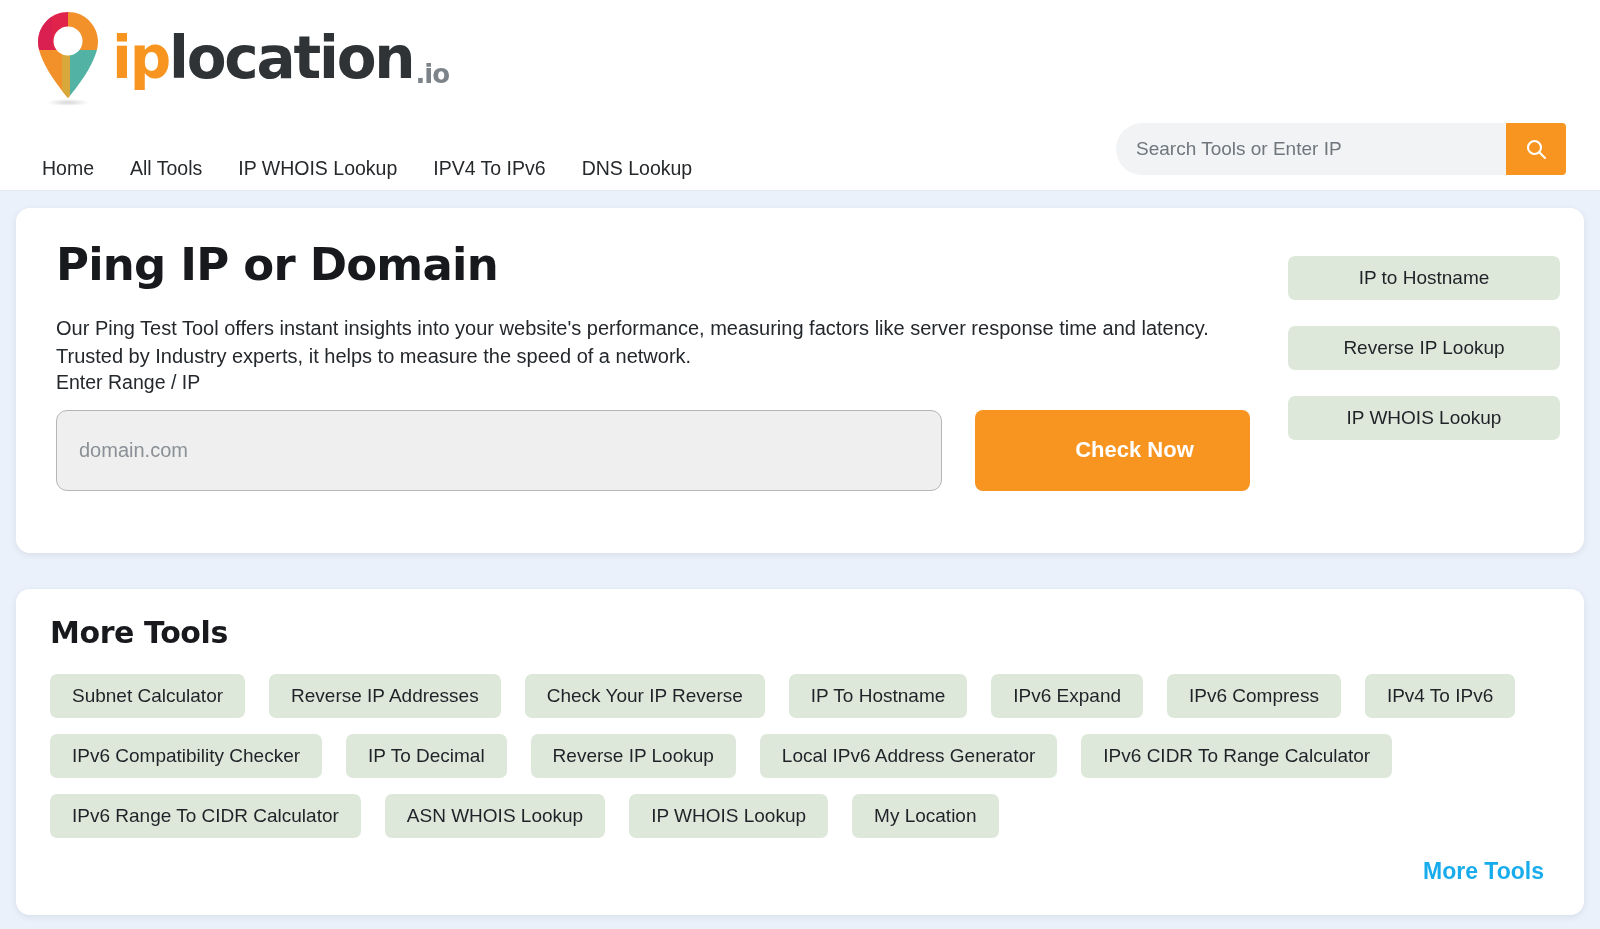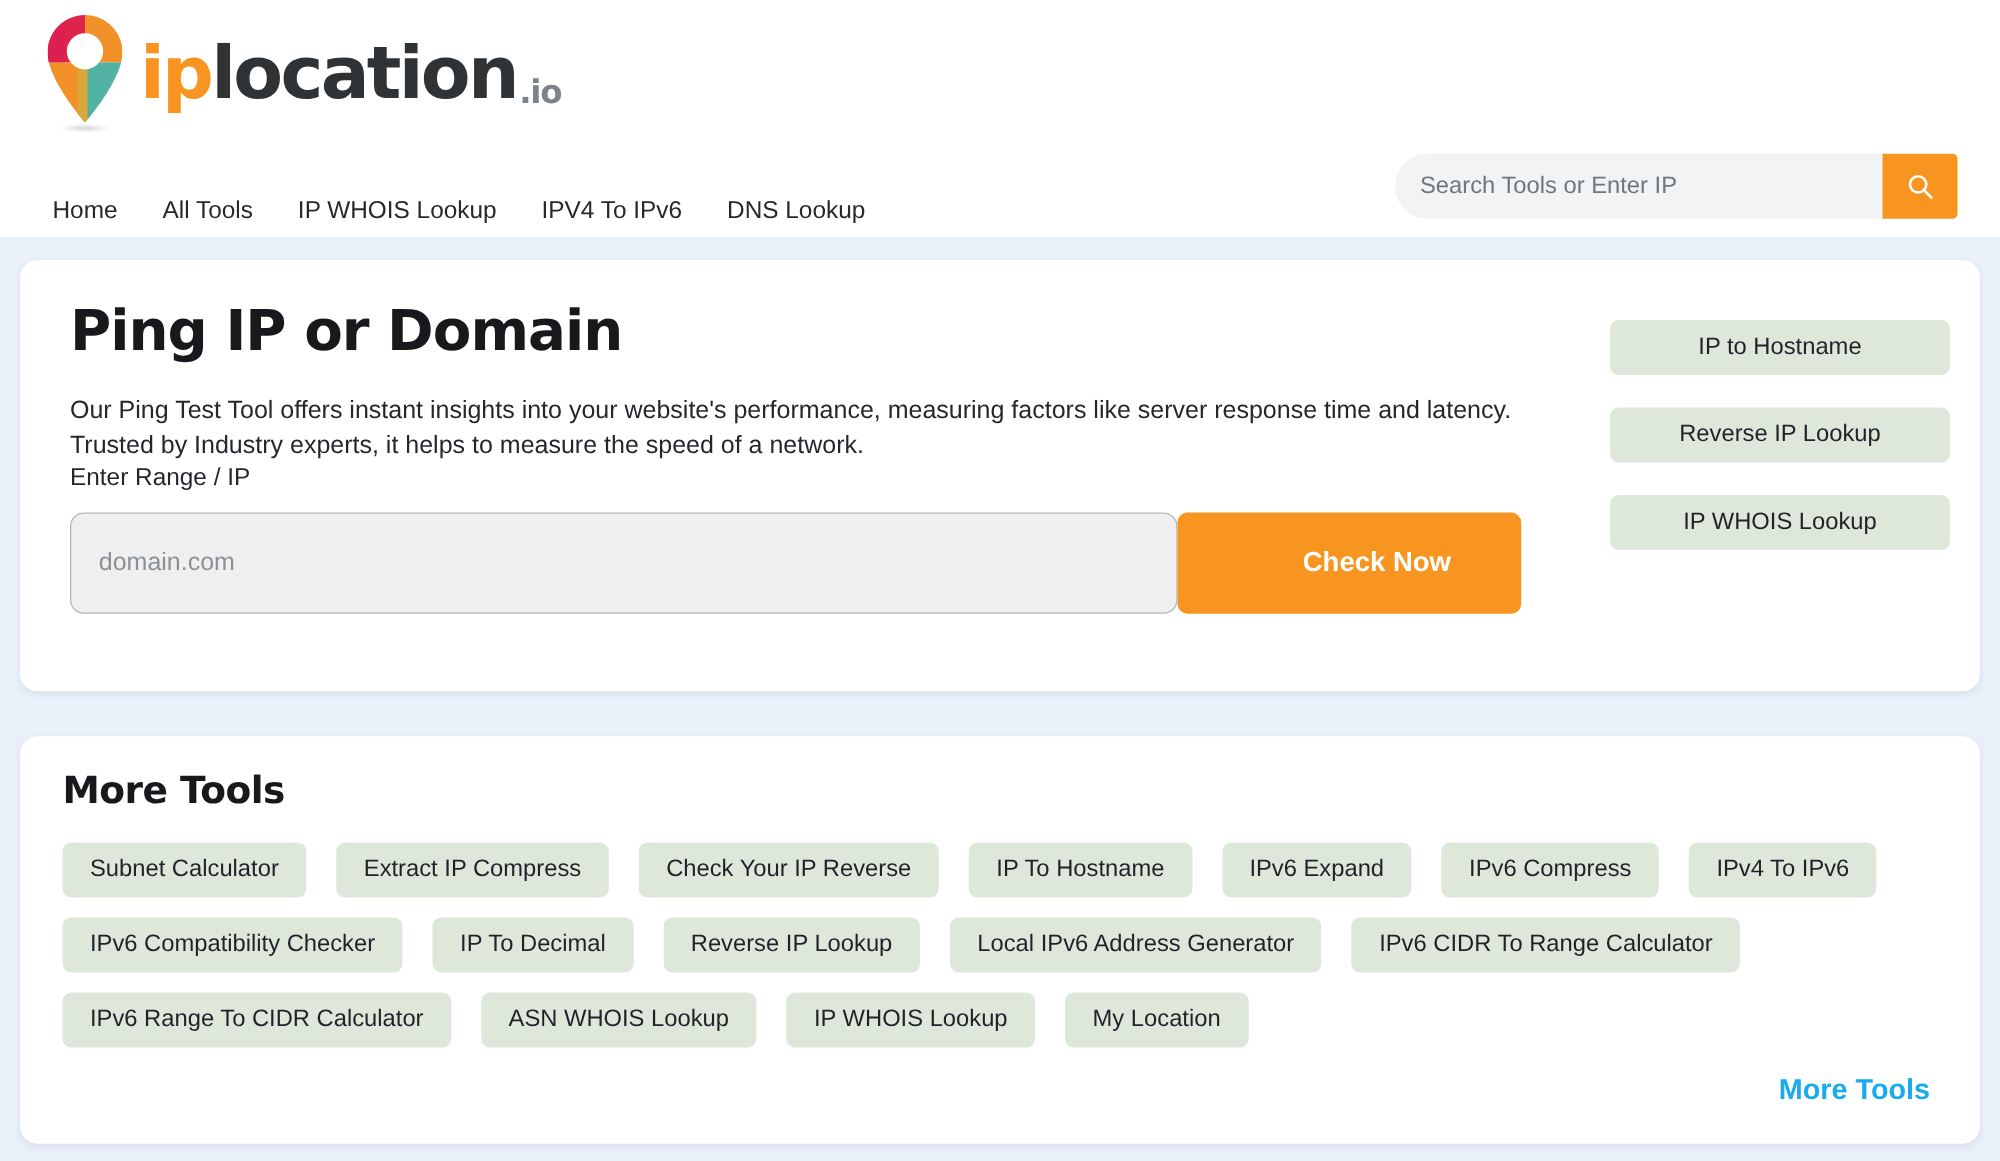--- a/index.html
+++ b/index.html
@@ -161,20 +161,21 @@
 
   .field-label {
     font-size: 19.5px;
     color: #24282c;
     margin-bottom: 16px;
   }
 
   .form-row {
     display: flex;
     align-items: stretch;
+    gap: 33px;
   }
   .domain-input {
     width: 886px;
     height: 81px;
     background: #efefef;
     border: 1px solid #b4b6b9;
     border-radius: 11px;
     padding: 0 22px;
     font-size: 20px;
     font-family: "Liberation Sans", sans-serif;
@@ -344,21 +345,21 @@
     </aside>
   </section>
 
   <section class="card more-card">
     <h2 class="more-title">More Tools</h2>
 
     <div class="chip-rows">
 
       <div class="chip-row">
         <a class="chip" href="#">Subnet Calculator</a>
-        <a class="chip" href="#">Extract IP Compress</a>
+        <a class="chip" href="#">Reverse IP Addresses</a>
         <a class="chip" href="#">Check Your IP Reverse</a>
         <a class="chip" href="#">IP To Hostname</a>
         <a class="chip" href="#">IPv6 Expand</a>
         <a class="chip" href="#">IPv6 Compress</a>
         <a class="chip" href="#">IPv4 To IPv6</a>
       </div>
 
       <div class="chip-row">
         <a class="chip" href="#">IPv6 Compatibility Checker</a>
         <a class="chip" href="#">IP To Decimal</a>

